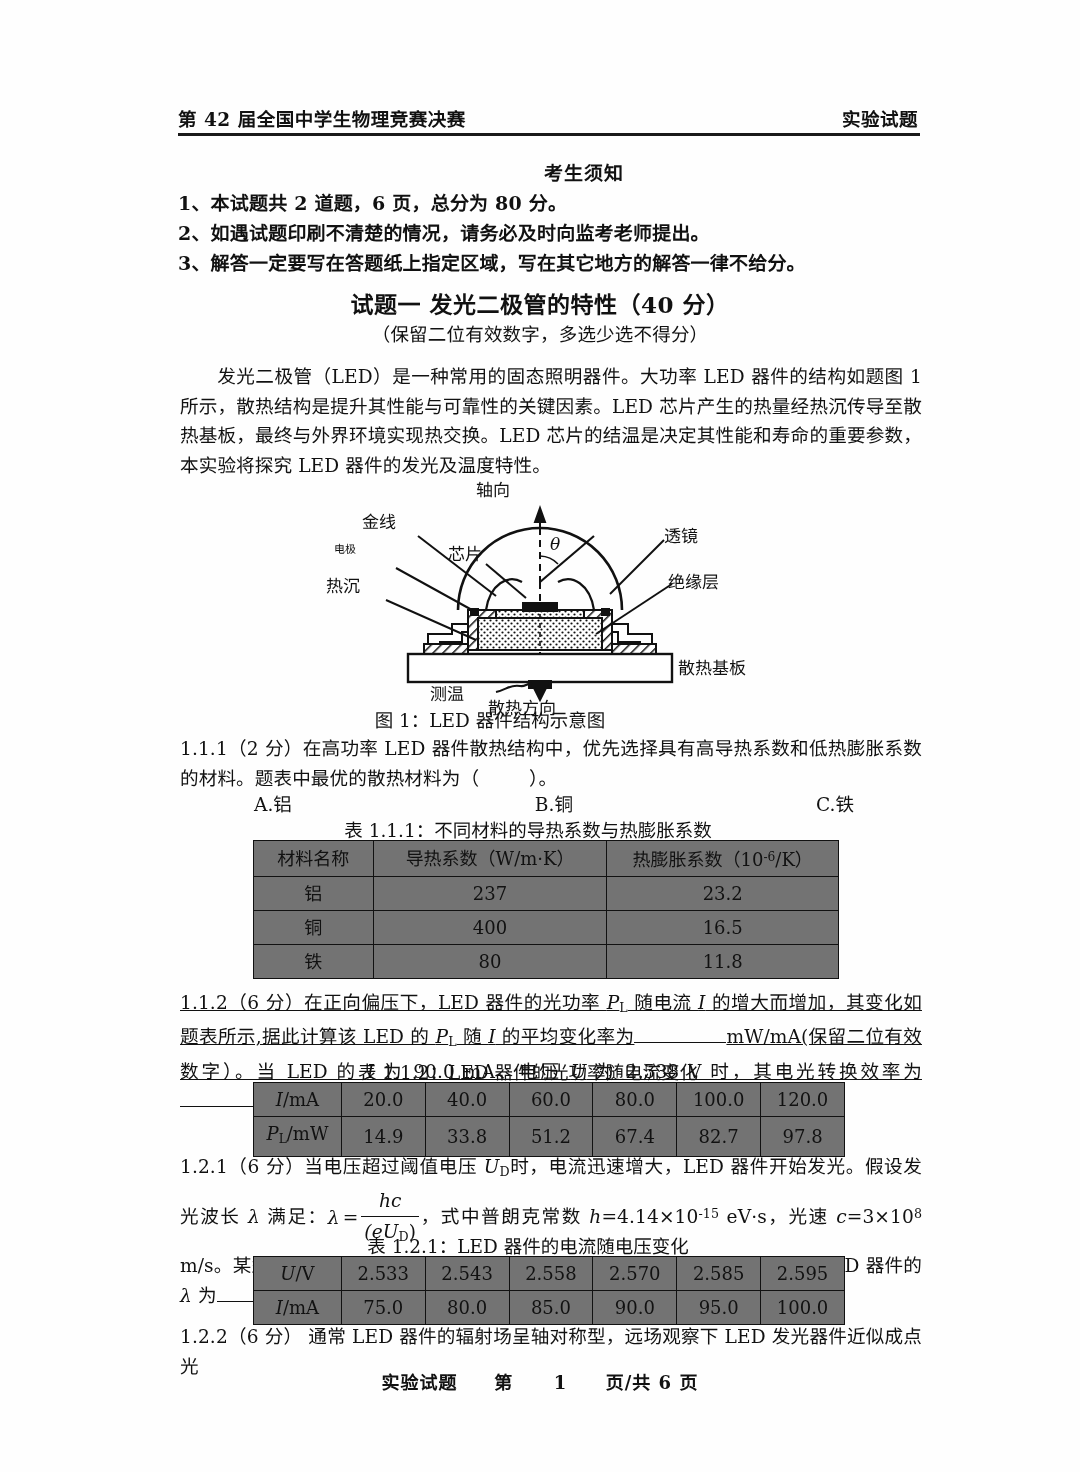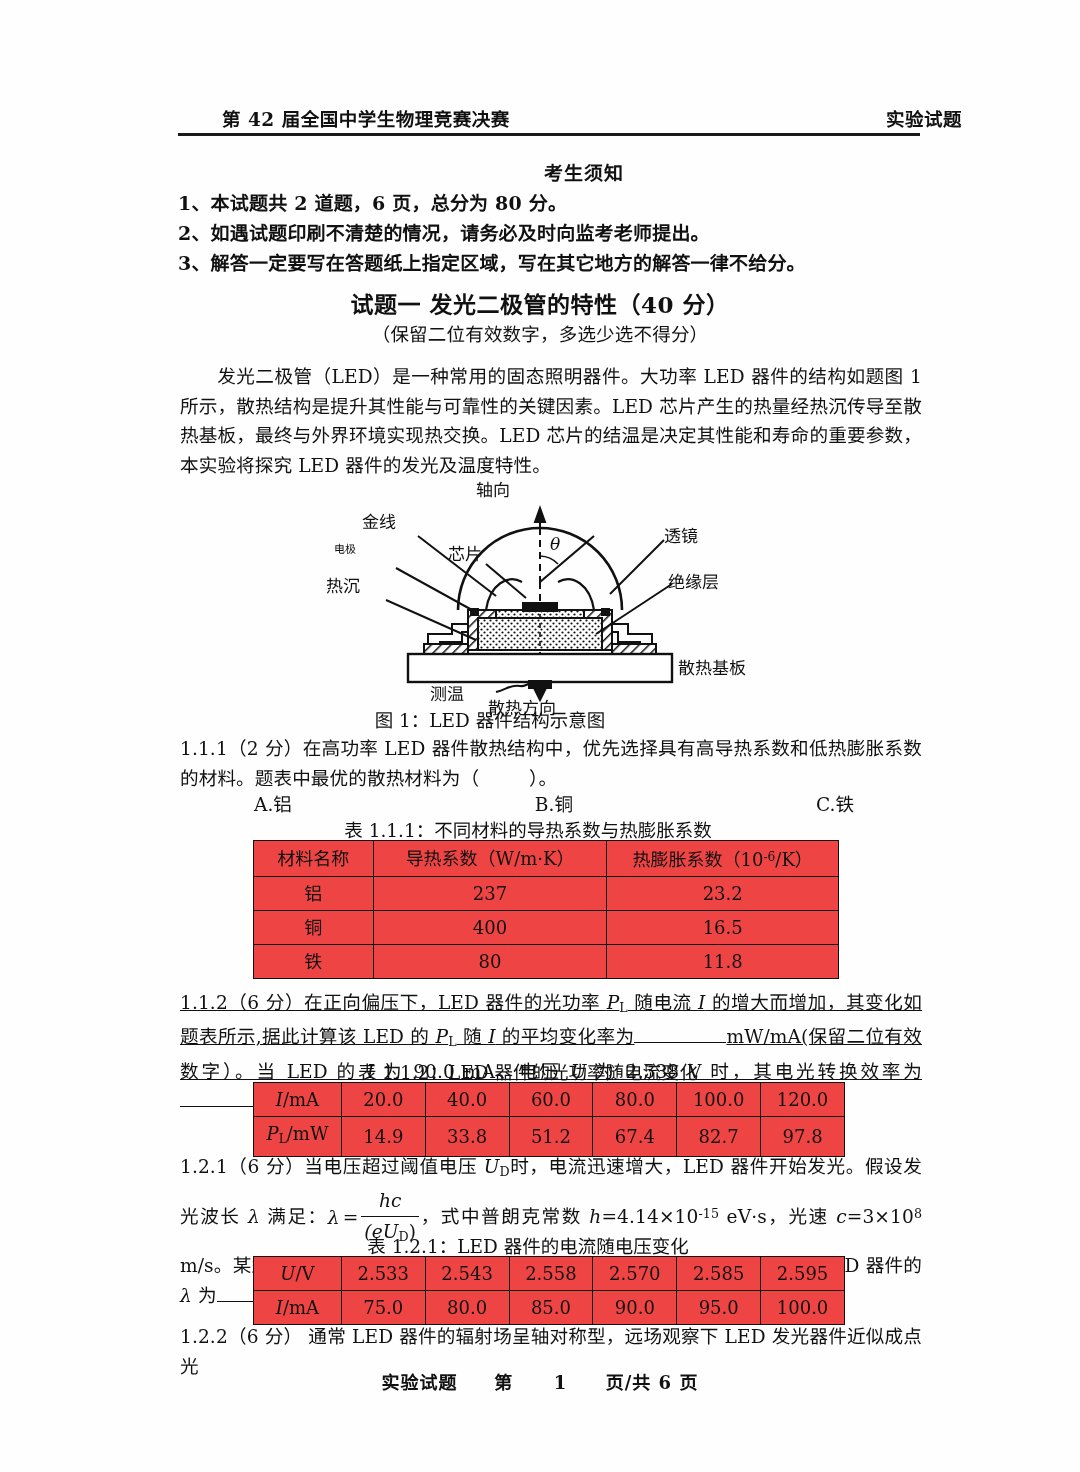--- a/index.html
+++ b/index.html
@@ -25,21 +25,20 @@
 
   
   .header {
     position: absolute;
     left: 178px;
     top: 105px;
     width: 740px;
     display: flex;
     align-items: baseline;
     justify-content: space-between;
-    margin-left: 44px;
   }
   .header-left {
     font-size: 18.5px;
     font-weight: bold;
     letter-spacing: 0.5px;
   }
   .header-right {
     font-size: 18.5px;
     font-weight: bold;
     letter-spacing: 0.5px;
@@ -173,21 +172,21 @@
     position: absolute;
     width: 1056px;
     left: 0;
     text-align: center;
     font-size: 18.5px;
   }
   table.data {
     position: absolute;
     border-collapse: collapse;
     font-size: 18px;
-    background: #ef4444;
+    background: #737373;
   }
   table.data th, table.data td {
     border: 1.6px solid #111;
     text-align: center;
     font-weight: normal;
     padding: 0;
     height: 33px;
     line-height: 33px;
   }
 

